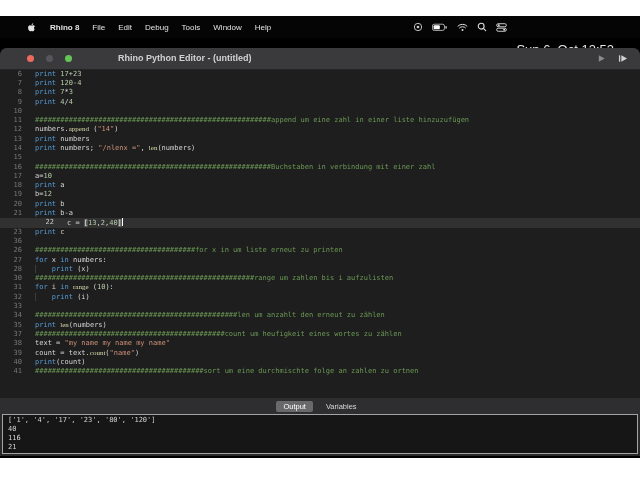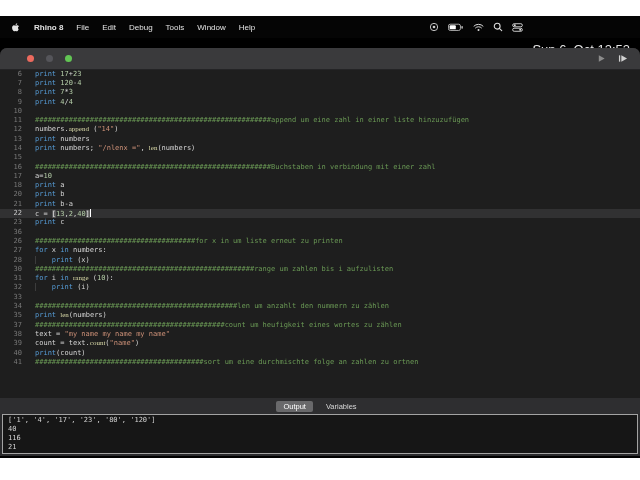--- a/index.html
+++ b/index.html
@@ -2,21 +2,21 @@
 <html style="--kw: #569cd6; --num: #b5cea8; --str: #ce9178; --com: #6a9955; --fn: #dcdcaa; --pl: #d4d4d4; --edbg: #1e1e1e;"><head>
 <meta charset="utf-8">
 <style>
   html,body{margin:0;padding:0;background:#ffffff;}
   .stage{position:relative;width:640px;height:480px;background:#ffffff;overflow:hidden;
          font-family:"Liberation Sans",sans-serif;}
   .screen{position:absolute;top:16px;left:0;width:640px;height:442px;background:#000;}
 
   
   .menubar{position:absolute;top:0;left:0;right:0;height:22px;background:#050505;
-           display:flex;align-items:center;padding:0 10px;color:#e3e3e3;font-size:8px;}
+           display:flex;align-items:center;padding:0 26px;color:#e3e3e3;font-size:8px;}
   .menu-left{display:flex;align-items:center;gap:13px;}
   .menu-item{cursor:default;white-space:nowrap;}
   .menu-item.app{font-weight:bold;}
   .apple{display:inline-flex;width:11px;height:11px;}
   .menu-right{margin-left:auto;display:flex;align-items:center;gap:9px;}
   .sicon{display:inline-flex;align-items:center;}
   .clock{font-size:13px;white-space:nowrap;color:#e8e8e8;margin-top:44px;}
 
   
   .window{position:absolute;top:32px;left:0;width:640px;height:408px;background:#2a2a2c;
@@ -30,21 +30,21 @@
   .light.max{background:#62c554;}
   .wtitle{position:absolute;left:118px;font-size:9px;font-weight:bold;color:#d2d2d2;white-space:nowrap;}
   .runbtns{position:absolute;right:12px;display:flex;align-items:center;gap:12px;}
 
   
   .editor{height:335px;background:var(--edbg,#1e1e1e);overflow:hidden;
           font-family:"DejaVu Sans Mono",monospace;font-size:7px;line-height:9.3px;}
   .code-line{display:flex;white-space:pre;height:9.3px;}
   .code-line.hl{background:#313132;}
   .ln{width:22px;flex:0 0 22px;text-align:right;color:#787878;user-select:none;}
-  .code-line.hl .ln{color:#c9c9c9;}
+  .code-line.hl .ln{color:#c9c9c9;margin-left:32px;}
   .lc{margin-left:13px;white-space:pre;}
   .tk-kw{color:var(--kw,#569cd6);}
   .tk-num{color:var(--num,#b5cea8);}
   .tk-str{color:var(--str,#ce9178);}
   .tk-com{color:var(--com,#6a9955);}
   .tk-fn{color:var(--fn,#dcdcaa);font-family:Liberation Serif, serif;}
   .tk-pl{color:var(--pl,#d4d4d4);}
   .tk-brk{color:#f0f0f0;background:#585859;border-radius:1px;}
   .tk-gd{box-shadow:inset 1px 0 0 #3c3c3c;}
   .caret{display:inline-block;width:1px;height:8px;background:#ffffff;vertical-align:-1px;}
@@ -120,20 +120,21 @@
       </div>
     </div>
 
     <div class="window">
       <div class="titlebar">
         <div class="lights">
           <span class="light close"></span>
           <span class="light min"></span>
           <span class="light max"></span>
         </div>
+        <span class="wtitle">Rhino Python Editor - (untitled)</span>
         <div class="runbtns">
           <span>
             <svg viewBox="0 0 10 10" width="9" height="9">
                 <path d="M2 1.5 8.5 5 2 8.5z" fill="#8b8b8b"></path>
               </svg>
           </span>
           <span>
             <svg viewBox="0 0 11 10" width="10" height="9">
                 <rect x="1" y="1.5" width="1.4" height="7" fill="#d2d2d2"></rect>
                 <path d="M3.6 1.5 10 5 3.6 8.5z" fill="#d2d2d2"></path>
@@ -149,33 +150,34 @@
           <div class="code-line"><span class="ln">9</span><span class="lc"><span class="tk-kw">print</span><span class="tk-pl"> </span><span class="tk-num">4</span><span class="tk-pl">/</span><span class="tk-num">4</span></span></div>
           <div class="code-line"><span class="ln">10</span><span class="lc"></span></div>
           <div class="code-line"><span class="ln">11</span><span class="lc"><span class="tk-com">########################################################append um eine zahl in einer liste hinzuzufügen</span></span></div>
           <div class="code-line"><span class="ln">12</span><span class="lc"><span class="tk-pl">numbers.</span><span class="tk-fn">append</span><span class="tk-pl"> (</span><span class="tk-str">"14"</span><span class="tk-pl">)</span></span></div>
           <div class="code-line"><span class="ln">13</span><span class="lc"><span class="tk-kw">print</span><span class="tk-pl"> numbers</span></span></div>
           <div class="code-line"><span class="ln">14</span><span class="lc"><span class="tk-kw">print</span><span class="tk-pl"> numbers; </span><span class="tk-str">"/nlenx ="</span><span class="tk-pl">, </span><span class="tk-fn">len</span><span class="tk-pl">(numbers)</span></span></div>
           <div class="code-line"><span class="ln">15</span><span class="lc"></span></div>
           <div class="code-line"><span class="ln">16</span><span class="lc"><span class="tk-com">########################################################Buchstaben in verbindung mit einer zahl</span></span></div>
           <div class="code-line"><span class="ln">17</span><span class="lc"><span class="tk-pl">a=</span><span class="tk-num">10</span></span></div>
           <div class="code-line"><span class="ln">18</span><span class="lc"><span class="tk-kw">print</span><span class="tk-pl"> a</span></span></div>
+          <div class="code-line"><span class="ln">19</span><span class="lc"><span class="tk-pl">b=</span><span class="tk-num">12</span></span></div>
           <div class="code-line"><span class="ln">20</span><span class="lc"><span class="tk-kw">print</span><span class="tk-pl"> b</span></span></div>
           <div class="code-line"><span class="ln">21</span><span class="lc"><span class="tk-kw">print</span><span class="tk-pl"> b-a</span></span></div>
           <div class="code-line hl"><span class="ln">22</span><span class="lc"><span class="tk-pl">c = </span><span class="tk-brk">[</span><span class="tk-num">13</span><span class="tk-pl">,</span><span class="tk-num">2</span><span class="tk-pl">,</span><span class="tk-num">40</span><span class="tk-brk">]</span><span class="caret"></span></span></div>
           <div class="code-line"><span class="ln">23</span><span class="lc"><span class="tk-kw">print</span><span class="tk-pl"> c</span></span></div>
           <div class="code-line"><span class="ln">36</span><span class="lc"></span></div>
           <div class="code-line"><span class="ln">26</span><span class="lc"><span class="tk-com">######################################for x in um liste erneut zu printen</span></span></div>
           <div class="code-line"><span class="ln">27</span><span class="lc"><span class="tk-kw">for</span><span class="tk-pl"> x </span><span class="tk-kw">in</span><span class="tk-pl"> numbers:</span></span></div>
           <div class="code-line"><span class="ln">28</span><span class="lc"><span class="tk-gd">    </span><span class="tk-kw">print</span><span class="tk-pl"> (x)</span></span></div>
           <div class="code-line"><span class="ln">30</span><span class="lc"><span class="tk-com">####################################################range um zahlen bis i aufzulisten</span></span></div>
           <div class="code-line"><span class="ln">31</span><span class="lc"><span class="tk-kw">for</span><span class="tk-pl"> i </span><span class="tk-kw">in</span><span class="tk-pl"> </span><span class="tk-fn">range</span><span class="tk-pl"> (</span><span class="tk-num">10</span><span class="tk-pl">):</span></span></div>
           <div class="code-line"><span class="ln">32</span><span class="lc"><span class="tk-gd">    </span><span class="tk-kw">print</span><span class="tk-pl"> (i)</span></span></div>
           <div class="code-line"><span class="ln">33</span><span class="lc"></span></div>
-          <div class="code-line"><span class="ln">34</span><span class="lc"><span class="tk-com">################################################len um anzahlt den nummern zu zählen</span></span></div>
+          <div class="code-line"><span class="ln">34</span><span class="lc"><span class="tk-com">################################################len um anzahlt den erneut zu zählen</span></span></div>
           <div class="code-line"><span class="ln">35</span><span class="lc"><span class="tk-kw">print</span><span class="tk-pl"> </span><span class="tk-fn">len</span><span class="tk-pl">(numbers)</span></span></div>
           <div class="code-line"><span class="ln">37</span><span class="lc"><span class="tk-com">#############################################count um heufigkeit eines wortes zu zählen</span></span></div>
           <div class="code-line"><span class="ln">38</span><span class="lc"><span class="tk-pl">text = </span><span class="tk-str">"my name my name my name"</span></span></div>
           <div class="code-line"><span class="ln">39</span><span class="lc"><span class="tk-pl">count = text.</span><span class="tk-fn">count</span><span class="tk-pl">(</span><span class="tk-str">"name"</span><span class="tk-pl">)</span></span></div>
           <div class="code-line"><span class="ln">40</span><span class="lc"><span class="tk-kw">print</span><span class="tk-pl">(count)</span></span></div>
           <div class="code-line"><span class="ln">41</span><span class="lc"><span class="tk-com">########################################sort um eine durchmischte folge an zahlen zu ortnen</span></span></div>
         </div>
 
       <div class="tabbar">
           <span class="tab active">Output</span>

